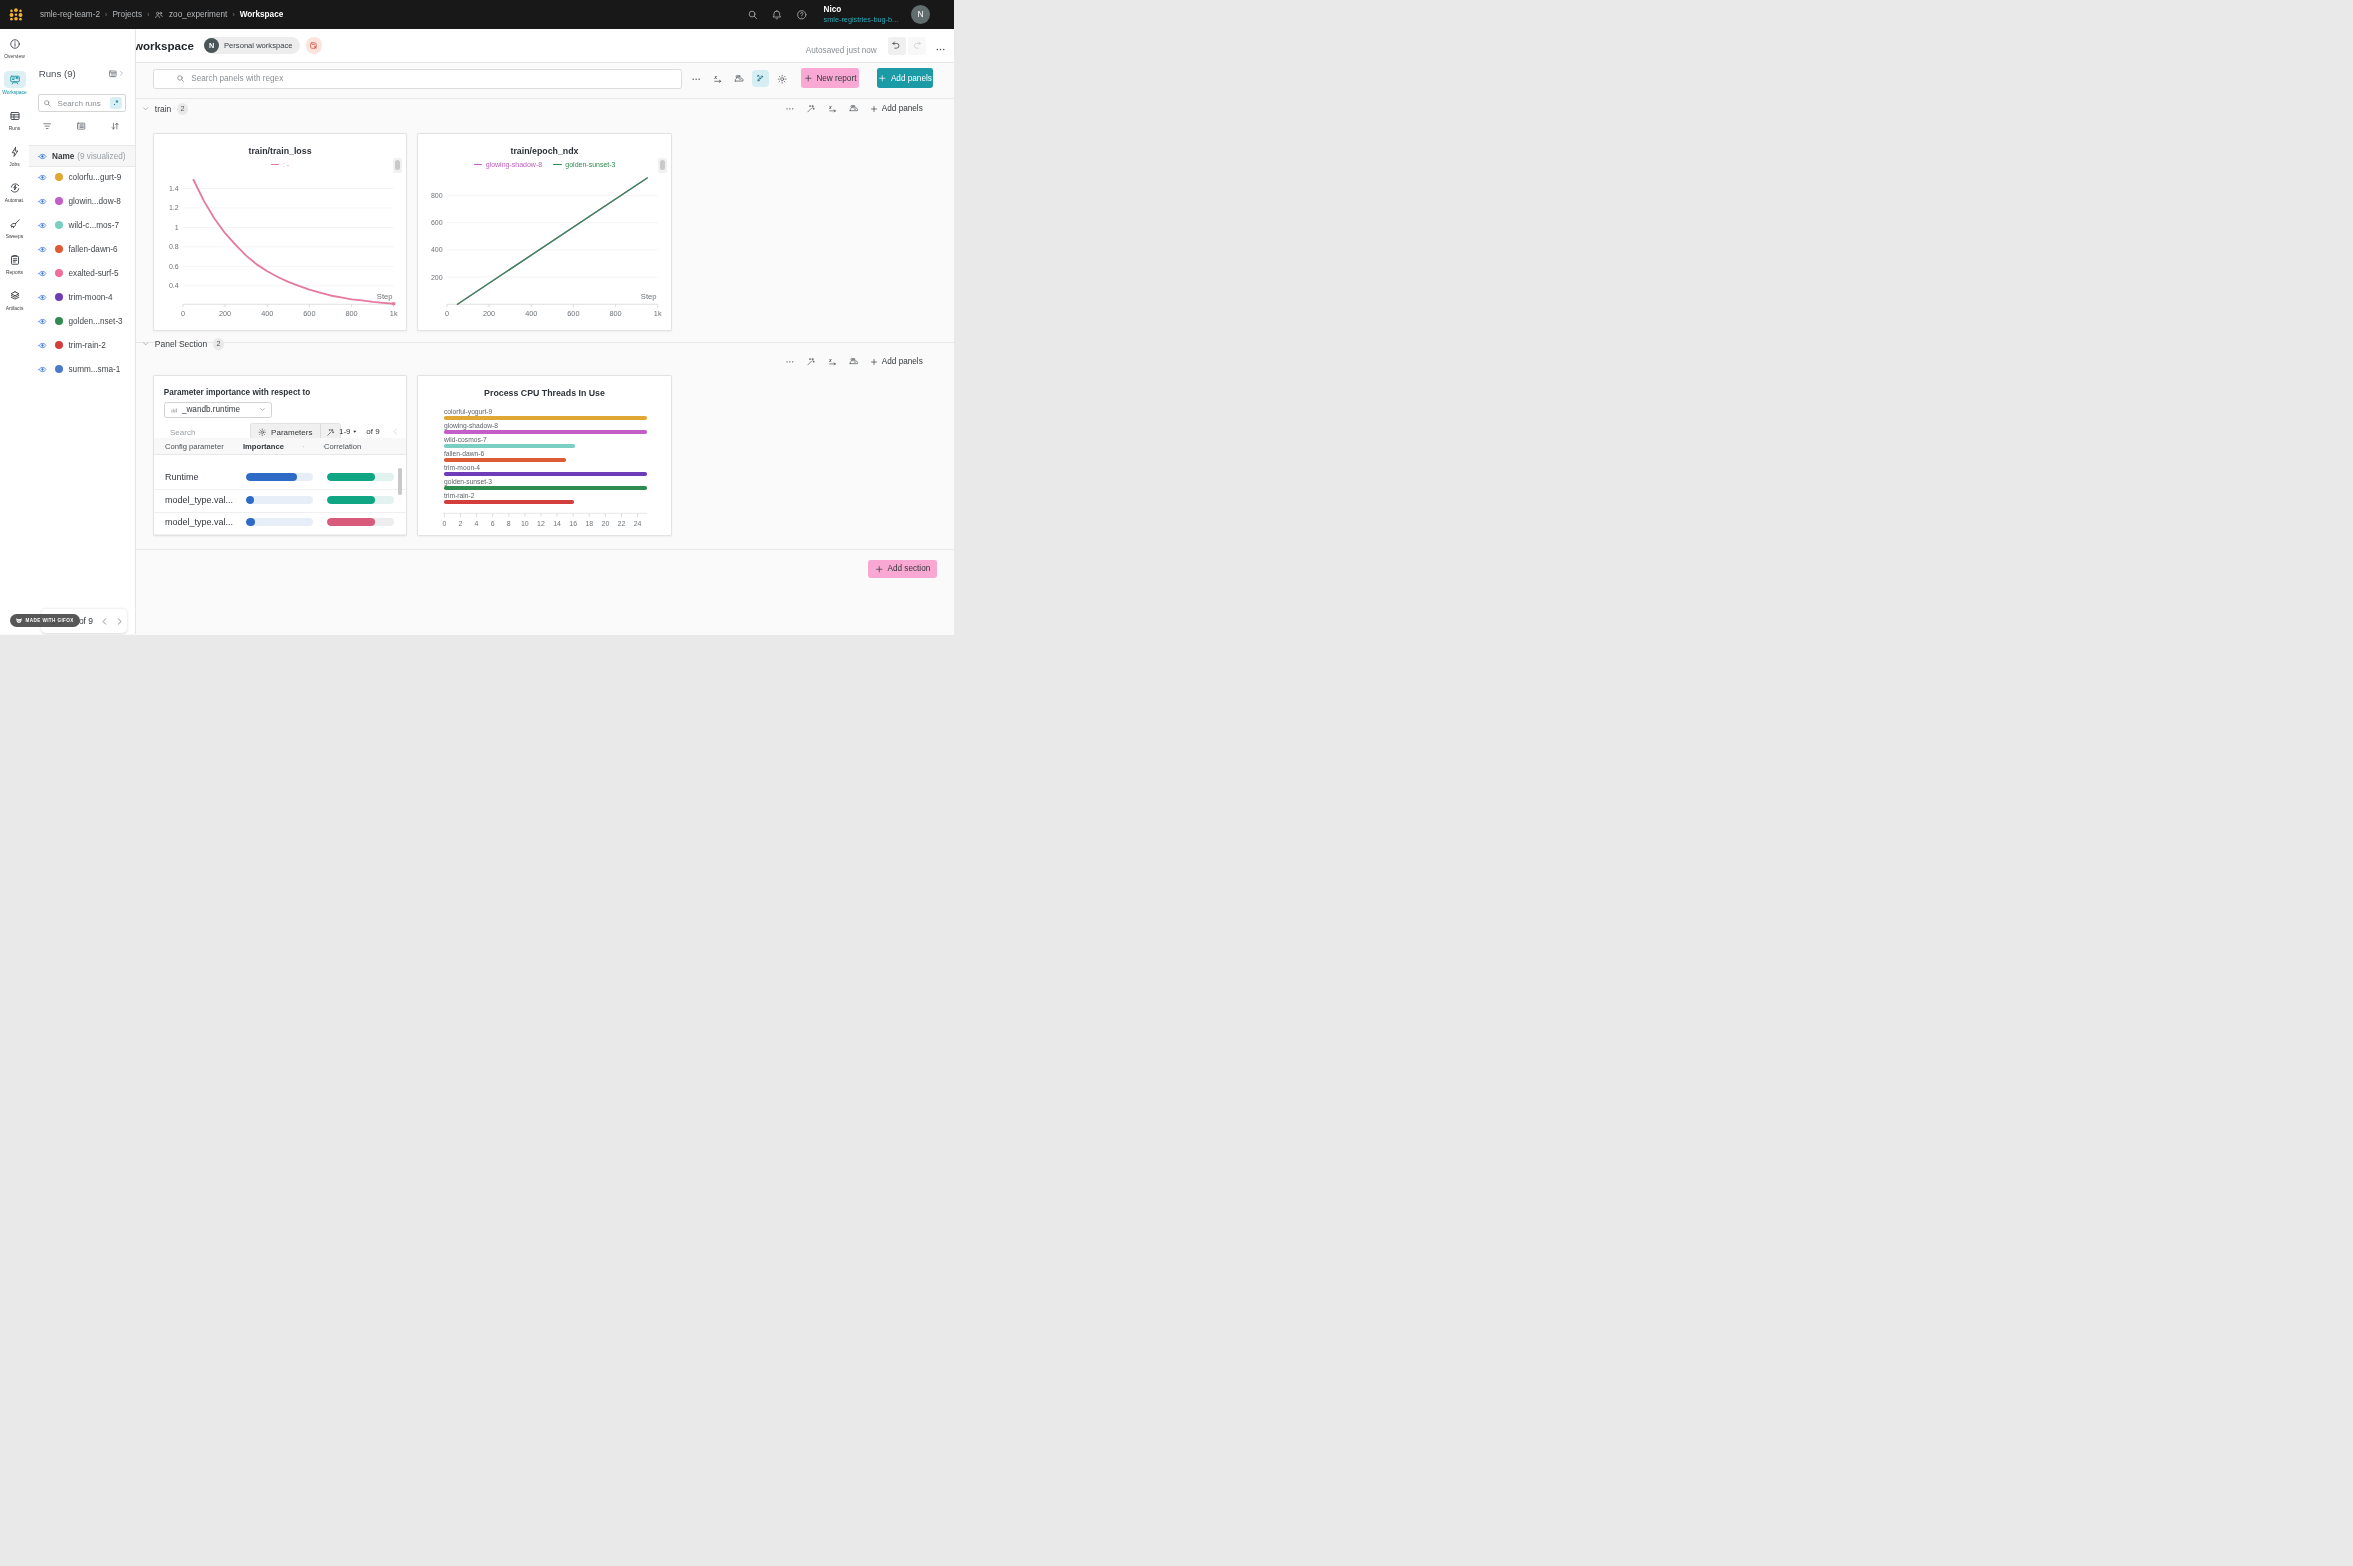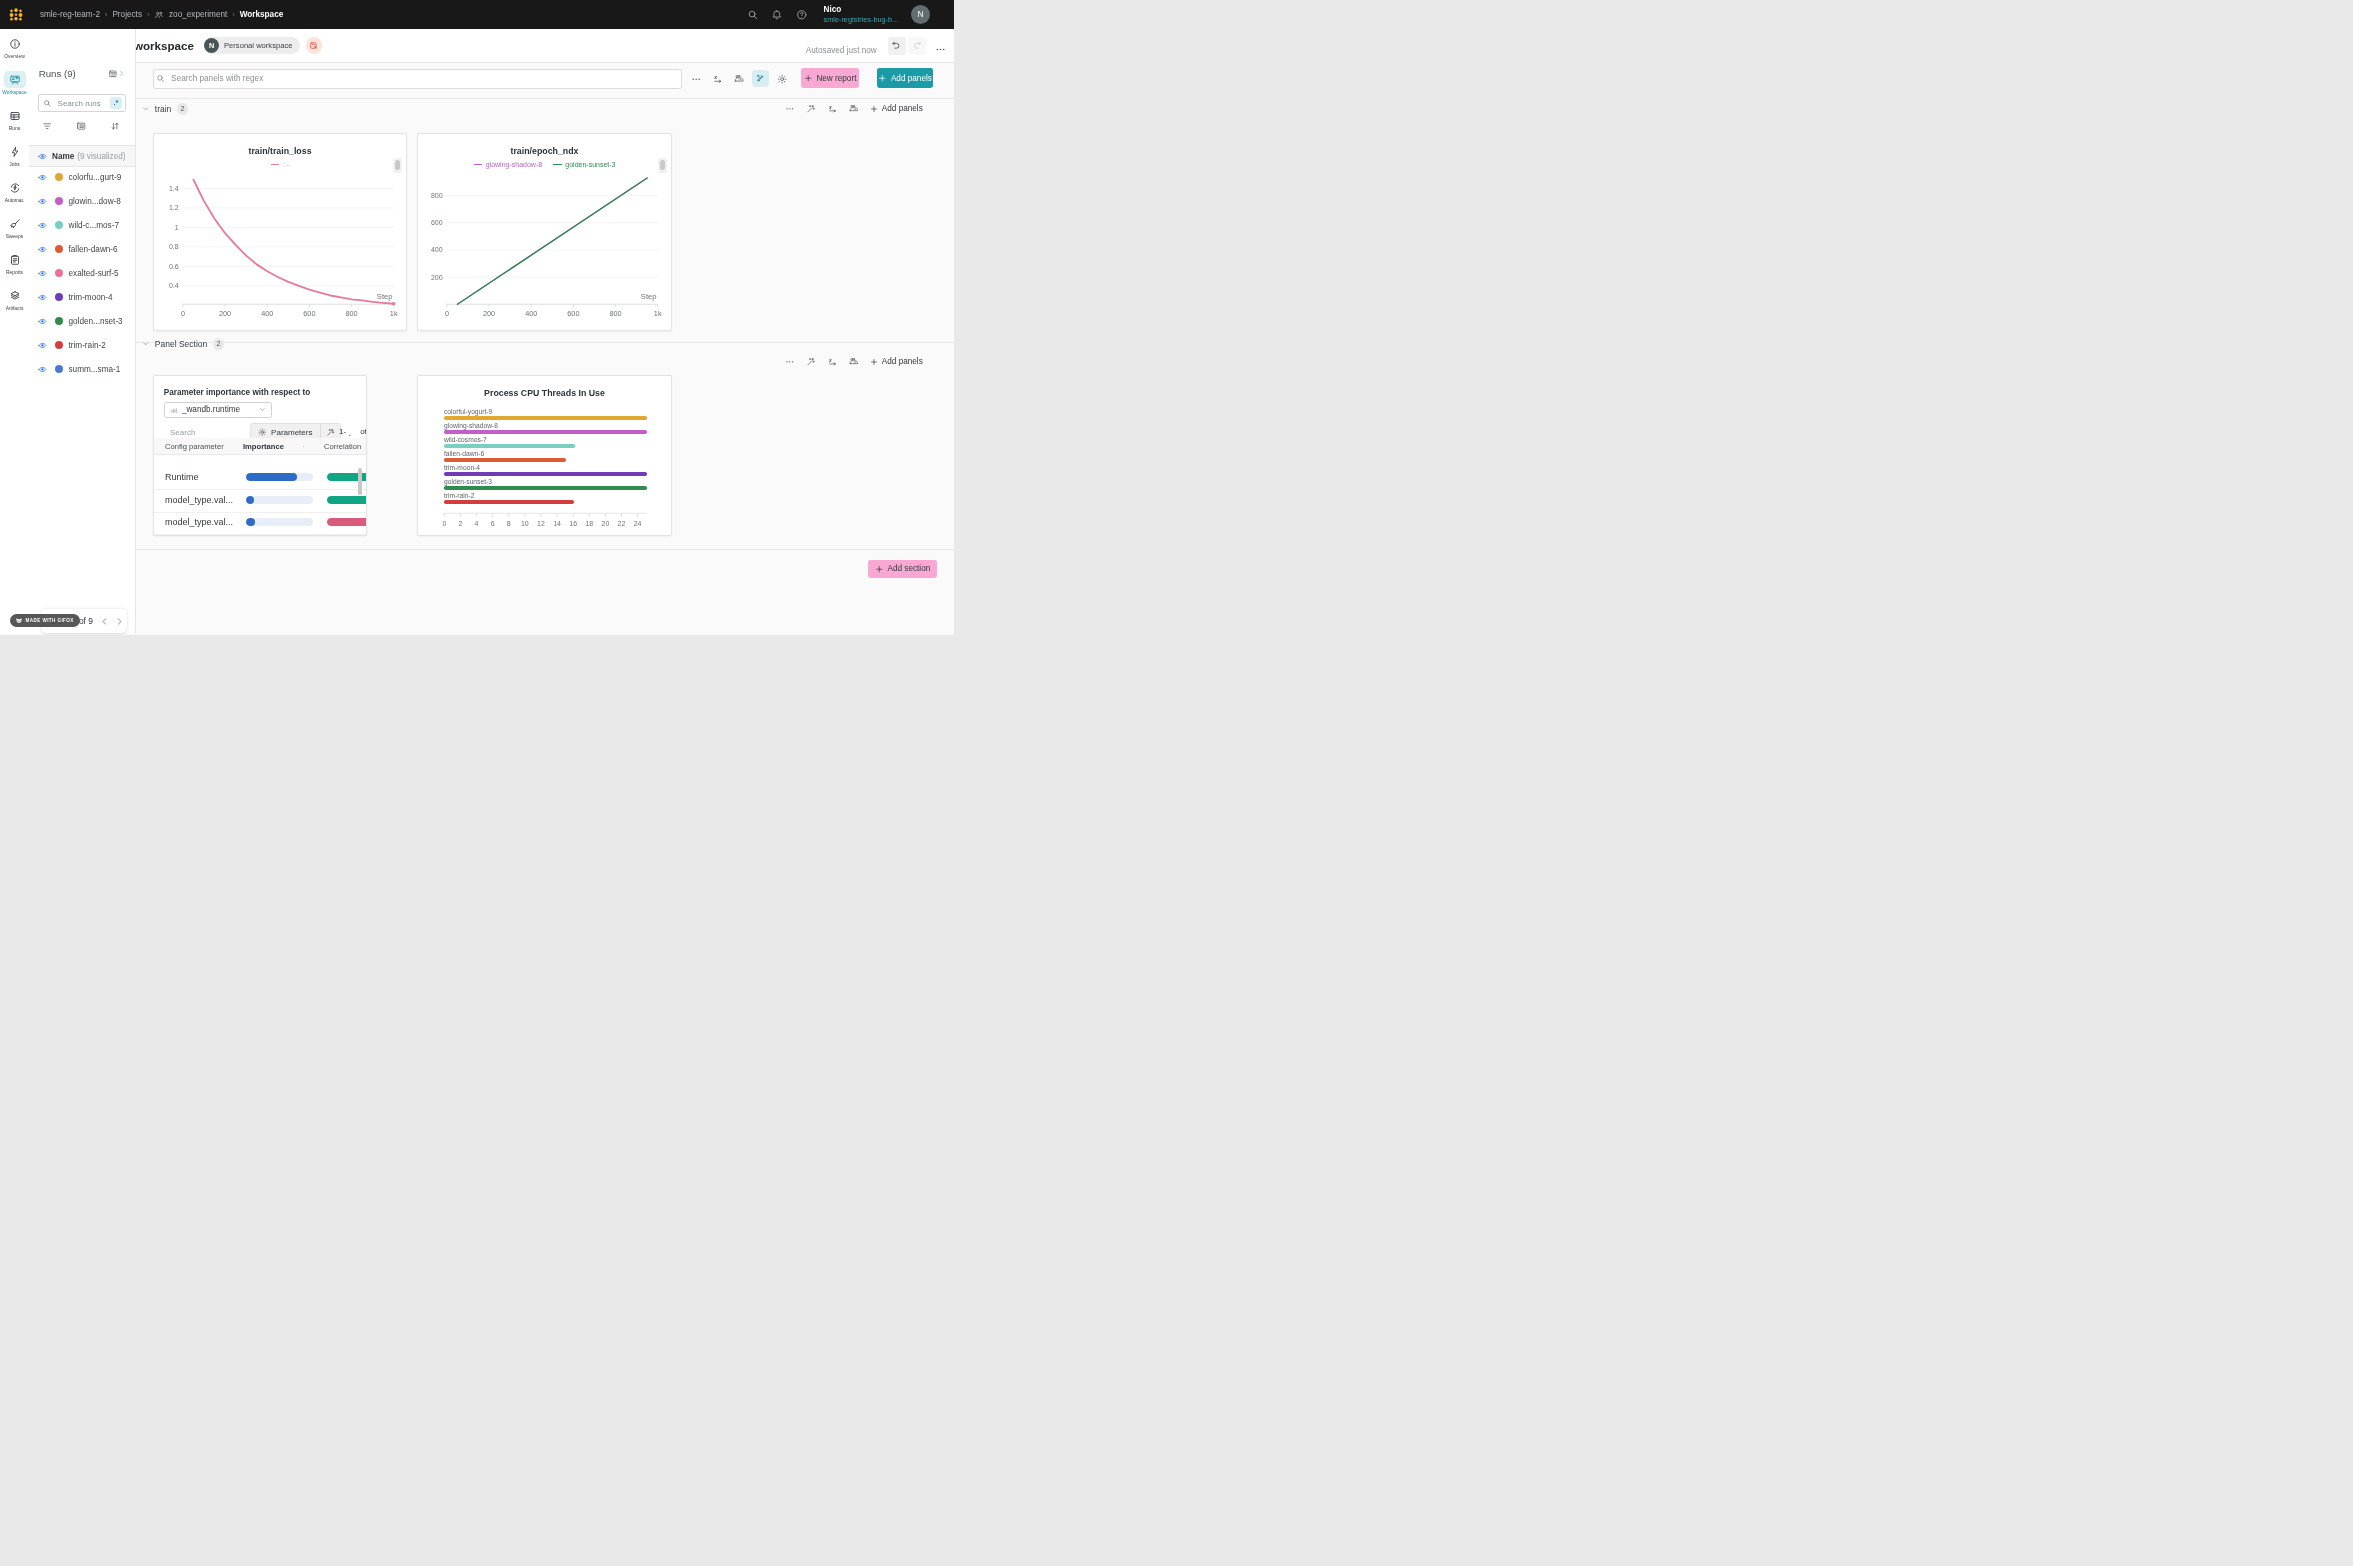--- a/index.html
+++ b/index.html
@@ -76,21 +76,21 @@
   .rp-namehdr .cnt{font-size:8.2px;color:#9aa0a6;margin-left:3px;}
   .eye{width:9px;height:9px;color:#2e6fdd;flex:none;}
   .runrow{display:flex;align-items:center;height:24px;white-space:nowrap;cursor:pointer;}
   .runrow .eye{margin-left:8.5px;}
   .rundot{width:8px;height:8px;border-radius:50%;margin-left:8px;flex:none;}
   .runname{font-size:8.2px;color:#41464b;margin-left:6px;}
   #runs-list{position:absolute;left:0;top:136px;width:106px;}
 
   
   .pan-search{left:153px;top:69px;width:529px;height:19.5px;border:0.6px solid #dcdcdc;border-radius:2.4px;background:#fff;
-              display:flex;align-items:center;box-sizing:border-box;padding-left:2px;}
+              display:flex;align-items:center;box-sizing:border-box;padding-left:22px;}
   .pan-search .ic{width:9px;height:9px;color:#6a7075;}
   .pan-search input{border:none;outline:none;flex:1;margin-left:4.3px;font-size:8.2px;color:#33373b;font-family:inherit;background:transparent;}
   .pan-search input::placeholder{color:#8b9196;}
   .tbico{width:10.3px;height:10.3px;color:#4e545a;cursor:pointer;}
   .scatter-chip{left:752px;top:70px;width:17px;height:17px;background:#d6eef3;border-radius:3.7px;display:flex;
                 align-items:center;justify-content:center;cursor:pointer;}
   .scatter-chip .ic{width:10.3px;height:10.3px;color:#116e80;}
   .btn{display:flex;align-items:center;justify-content:center;gap:4.3px;border-radius:2.4px;font-size:8.2px;cursor:pointer;box-sizing:border-box;}
   .btn .ic{width:8.5px;height:8.5px;}
   .btn-gray{background:#f9a8d4;color:#33373b;}
@@ -777,21 +777,21 @@
     <span class="sec-addpanels">
       <span class="ic">
           <svg viewBox="0 0 24 24" fill="none" stroke="currentColor" stroke-width="1.7" stroke-linecap="round" stroke-linejoin="round">
             <path d="M12 4.5v15M4.5 12h15" stroke-width="2"></path>
           </svg>
         </span>
       <span>Add panels</span>
     </span>
   </div>
 
-  <div class="abs panel" style="left:153px;top:375px;width:214px;height:161px;overflow:hidden;padding-left:10px;">
+  <div class="abs panel" style="left:153px;top:375px;width:254px;height:161px;overflow:hidden;padding-left:10px;">
     <div class="pi-title">Parameter importance with respect to</div>
     <div class="pi-drop">
       <span class="ic">
           <svg viewBox="0 0 24 24" fill="none" stroke="currentColor" stroke-width="1.7" stroke-linecap="round" stroke-linejoin="round">
             <path d="M5.5 18.5v-5M10 18.5v-9M14.5 18.5v-6.5M19 18.5V8" stroke-width="2"></path>
           </svg>
         </span>
       <span class="v">_wandb.runtime</span>
       <span class="ic cd">
           <svg viewBox="0 0 24 24" fill="none" stroke="currentColor" stroke-width="1.7" stroke-linecap="round" stroke-linejoin="round">

